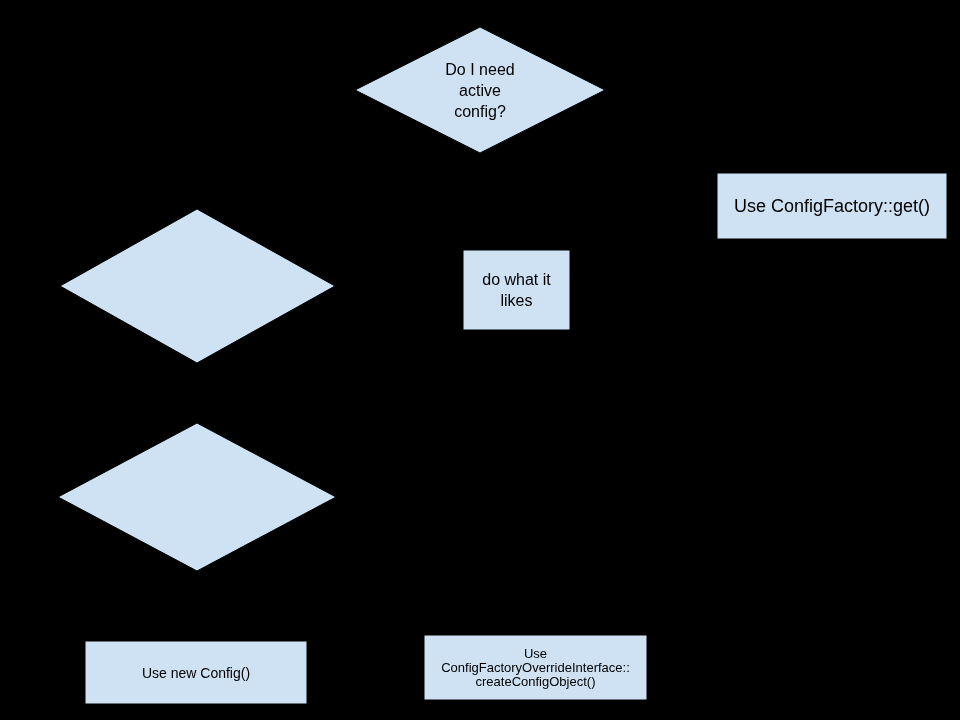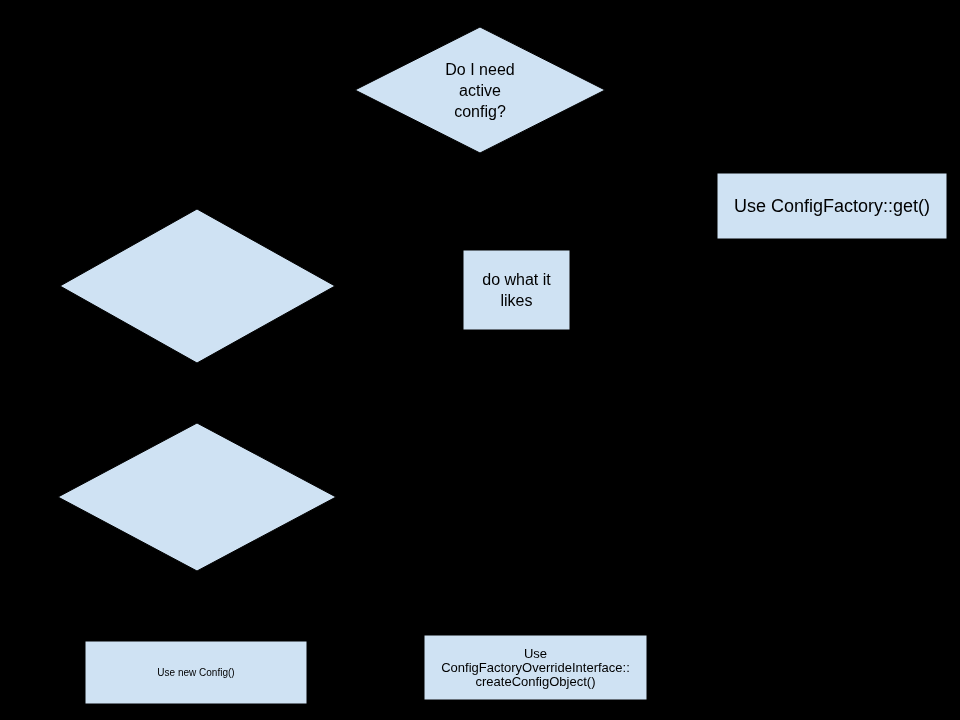--- a/index.html
+++ b/index.html
@@ -33,21 +33,21 @@
     text-align: center;
   }
   .label span {
     white-space: pre-line;
   }
   .lbl-q1       { left: 355px; top: 27px;  width: 250px; height: 126px; font-size: 16px; line-height: 21px; }
   .lbl-get      { left: 717px; top: 173px; width: 230px; height: 66px;  font-size: 18px; line-height: 22px; }
   .lbl-q2       { left: 60px;  top: 209px; width: 275px; height: 154px; font-size: 15px; line-height: 20px; }
   .lbl-likes    { left: 463px; top: 250px; width: 107px; height: 80px;  font-size: 16px; line-height: 21px; }
   .lbl-q3       { left: 58px;  top: 423px; width: 278px; height: 148px; font-size: 15px; line-height: 20px; }
-  .lbl-newcfg   { left: 85px;  top: 641px; width: 222px; height: 63px;  font-size: 10px; line-height: 18px; }
+  .lbl-newcfg   { left: 85px;  top: 641px; width: 222px; height: 63px;  font-size: 14px; line-height: 18px; }
   .lbl-override { left: 424px; top: 635px; width: 223px; height: 65px;  font-size: 13px; line-height: 14px; }
 </style>
 </head>
 <body>
 
 <div class="canvas">
 
   <svg class="shapes" width="960" height="720" viewBox="0 0 960 720">
     <polygon class="node-shape" points="480,27 605,90 480,153 355,90" fill="#cfe2f3"></polygon>
     <rect class="node-shape" x="717" y="173" width="230" height="66" fill="#cfe2f3"></rect>

